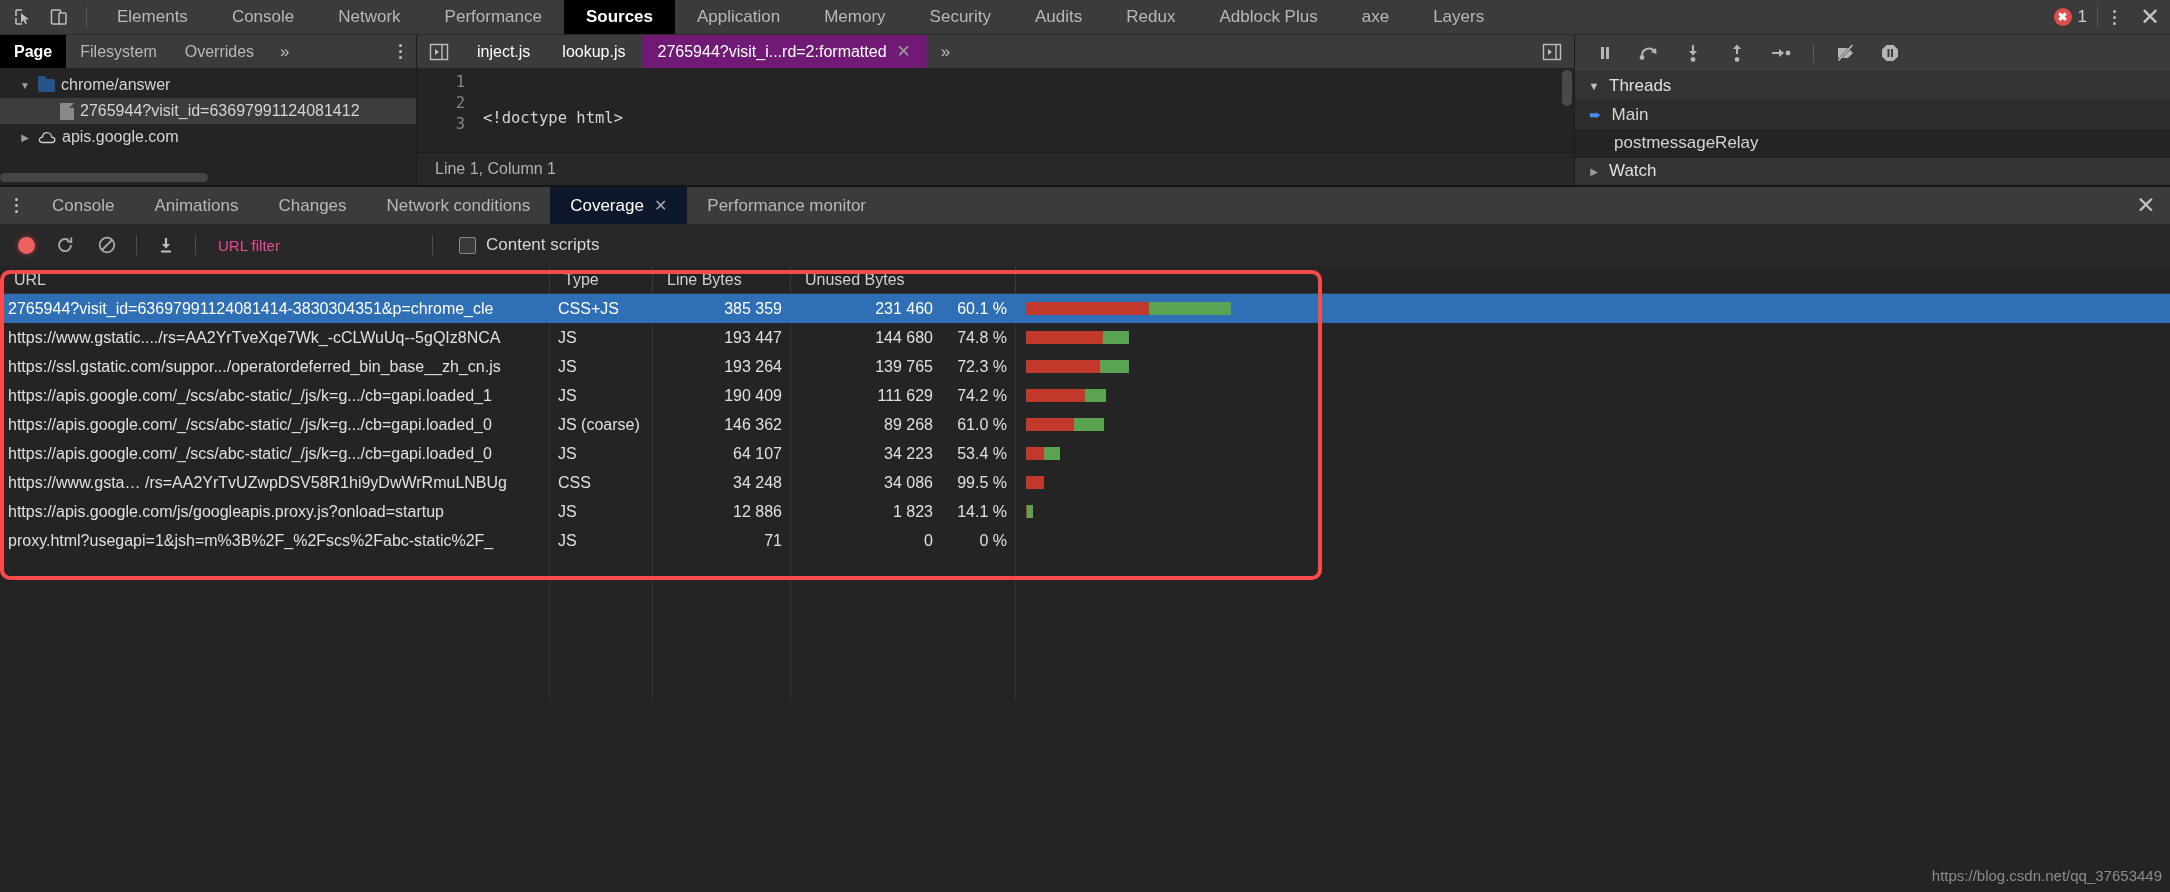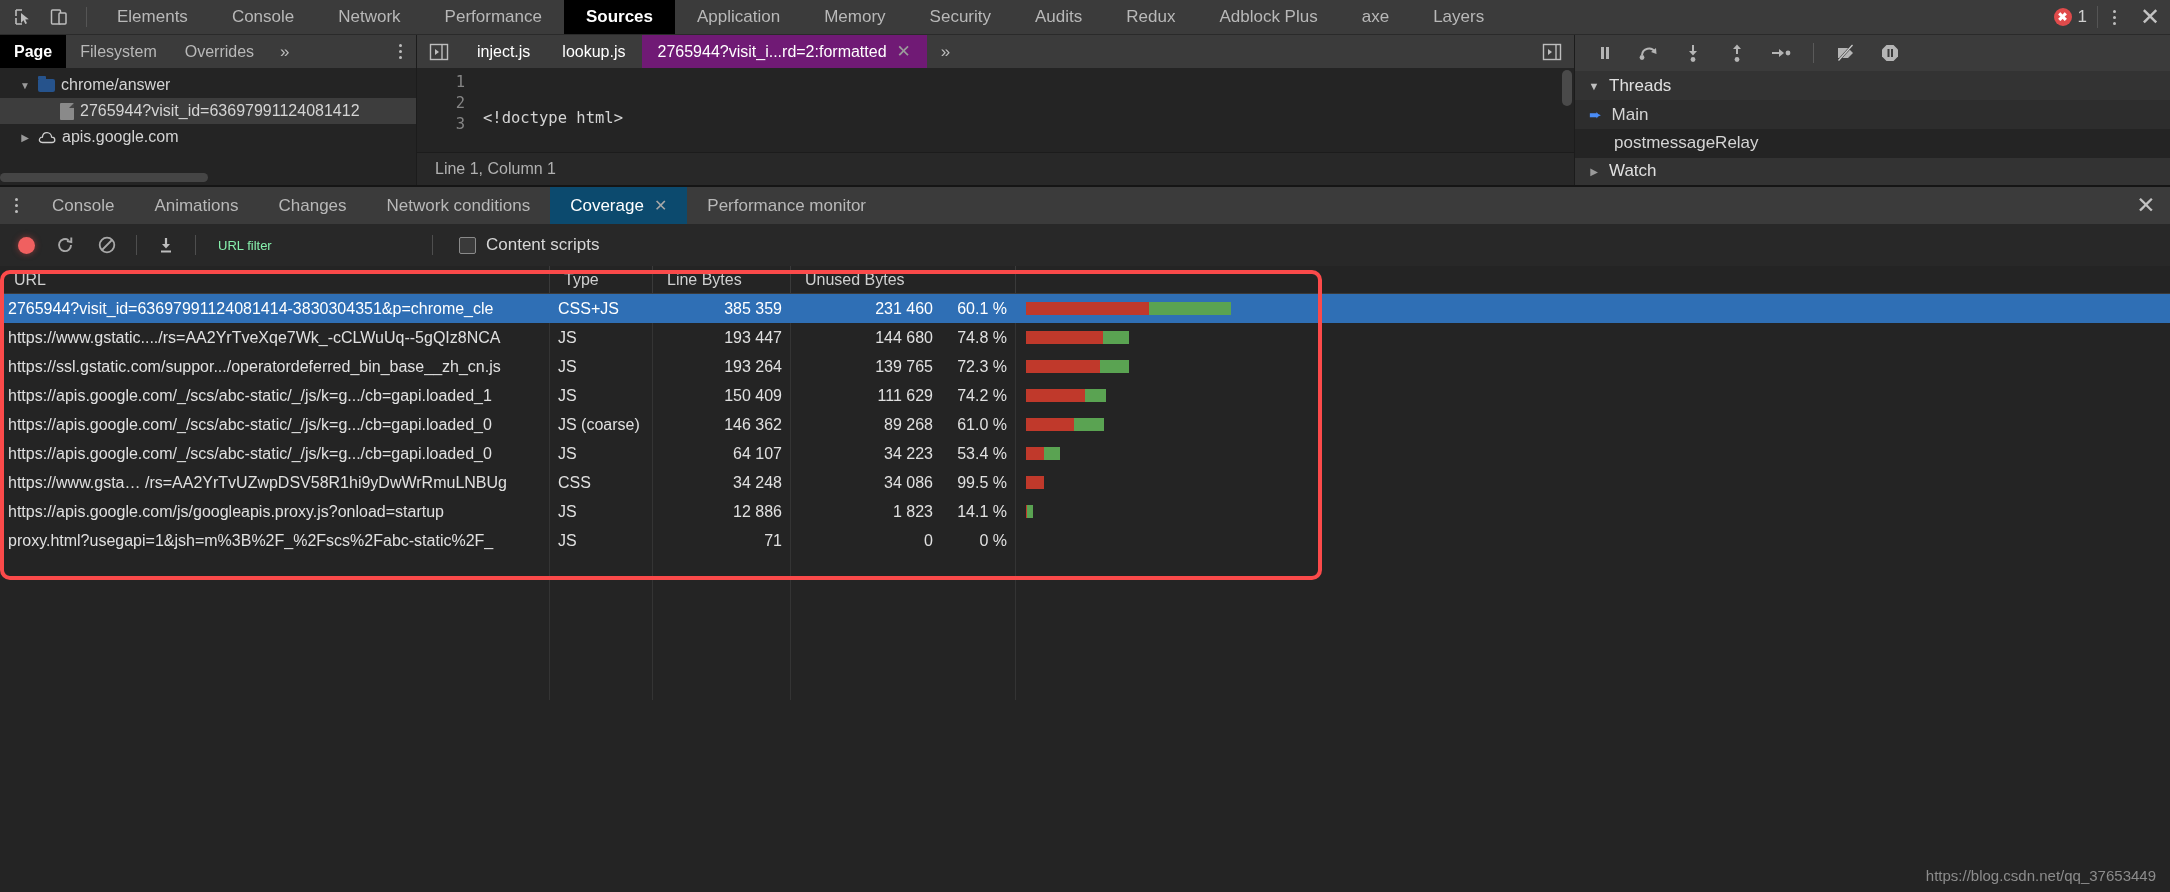--- a/index.html
+++ b/index.html
@@ -114,33 +114,33 @@
                font-size: 17px; color: #e0e0e0; background: #333; overflow: hidden; }
 
   
   .drawer { position: absolute; left: 0; right: 0; top: 185px; bottom: 0; background: #242424;
             border-top: 2px solid #151515; display: flex; flex-direction: column; }
   .drawer-tabbar { display: flex; align-items: stretch; height: 37px; background: #3b3b3b; }
   .dk-kebab { width: 32px; display: flex; flex-direction: column; align-items: center; justify-content: center; gap: 3px; }
   .dk-kebab i { width: 3px; height: 3px; border-radius: 50%; background: #bdbdbd; display: block; }
   .drawer-tab { display: flex; align-items: center; gap: 10px; padding: 0 20px; font-size: 17px;
                 color: #b8b8b8; white-space: nowrap; }
-  .drawer-tab.active { background: #0c4a6e; color: #fff; }
+  .drawer-tab.active { background: #0f172a; color: #fff; }
   .drawer-tab .x { font-size: 16px; color: #a8a8a8; }
   .drawer-spacer { flex: 1; }
   .drawer-close { width: 48px; display: flex; align-items: center; justify-content: center;
                   font-size: 23px; color: #c2c2c2; font-weight: 300; }
 
   .cov-toolbar { height: 42px; display: flex; align-items: center; gap: 0; padding-left: 8px; background: #282828; }
   .rec-dot { width: 36px; display: flex; align-items: center; justify-content: center; }
   .rec-dot span { width: 17px; height: 17px; border-radius: 50%; background: #f06060;
                   box-shadow: 0 0 6px rgba(240,80,80,.5); display: block; }
   .cov-btn { width: 42px; height: 30px; display: flex; align-items: center; justify-content: center; }
   .cov-sep { width: 1px; height: 20px; background: #4e4e4e; margin: 0 8px; }
-  .url-filter { font-size: 13px; color: #86efac; padding: 0 14px; min-width: 220px; }
+  .url-filter { font-size: 15px; color: #ec4899; padding: 0 14px; min-width: 220px; }
   .cov-checkbox { display: flex; align-items: center; gap: 10px; padding-left: 18px; }
   .cbox { width: 17px; height: 17px; border: 1px solid #8a8a8a; border-radius: 2px; background: #3a3a3a; }
   .cov-check-label { font-size: 17px; color: #d6d6d6; }
 
   
   .cov-table { flex: 1; position: relative; overflow: hidden; }
   .cov-head { display: flex; height: 28px; align-items: flex-end; color: #cfcfcf;
               font-size: 16px; background: #242424; border-bottom: 1px solid #3a3a3a; }
   .cov-head > div { padding: 0 8px 4px 14px; border-right: 1px solid #3a3a3a; height: 100%;
                     display: flex; align-items: flex-end; }
@@ -167,21 +167,21 @@
   .empty-row { display: flex; height: 29px; }
   .empty-row > div { border-right: 1px solid #343434; height: 100%; }
   .empty-row > div:last-child { border-right: none; }
 
   
   .annot {
     position: absolute; border: 4px solid #fb4a4a; border-radius: 10px;
     pointer-events: none; left: 0px; top: 83px; width: 1322px; height: 310px;
   }
 
-  .watermark { position: absolute; right: 14px; bottom: 8px; font-size: 15px; color: #8c8c8c; }
+  .watermark { position: absolute; right: 8px; bottom: 8px; font-size: 15px; color: #8c8c8c; }
 
   svg { display: block; }
 </style>
 </head>
 <body>
 
 <div class="main-tabbar">
   <div class="tb-icons">
     <div class="tb-icon">
       <svg width="20" height="20" viewBox="0 0 20 20">
@@ -494,21 +494,21 @@
           <div class="c-bar">
             <div class="bar-wrap">
               <div class="bar-red" style="width: 74px;"></div>
               <div class="bar-green" style="width: 29px;"></div>
             </div>
           </div>
         </div>
         <div class="cov-row">
           <div class="c-url">https://apis.google.com/_/scs/abc-static/_/js/k=g.../cb=gapi.loaded_1</div>
           <div class="c-type">JS</div>
-          <div class="c-total">150 409</div>
+          <div class="c-total">190 409</div>
           <div class="c-unused">
             <span class="unused-num">111 629</span>
             <span class="unused-pct">74.2 %</span>
           </div>
           <div class="c-bar">
             <div class="bar-wrap">
               <div class="bar-red" style="width: 59px;"></div>
               <div class="bar-green" style="width: 21px;"></div>
             </div>
           </div>

